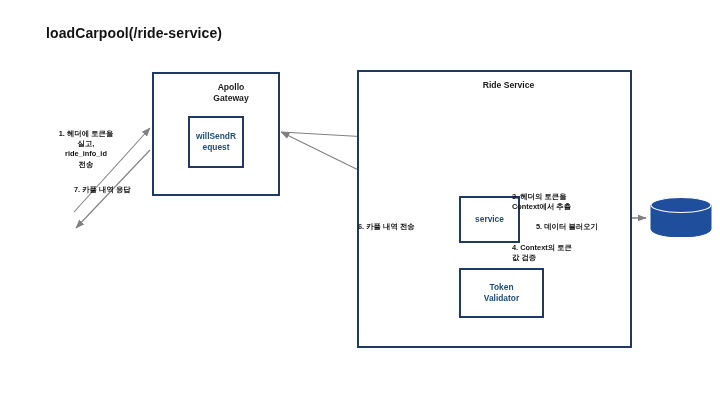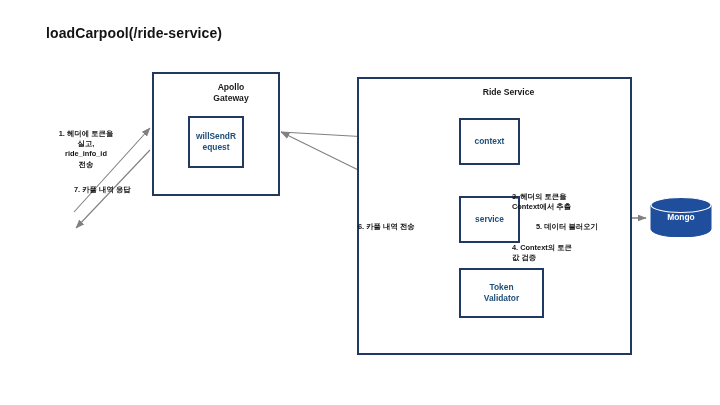--- a/index.html
+++ b/index.html
@@ -43,21 +43,21 @@
     align-items:flex-start;
     justify-content:center;
     padding-top:8px;
     color:#1a1a1a;
     font-weight:700;
     font-size:8.6px;
   }
   #react-native-box{left:22px;top:190px;width:50px;height:46px;}
   #apollo-gateway-box{left:152px;top:72px;width:128px;height:124px;padding-left:30px;}
   #willsendrequest-box{left:188px;top:116px;width:56px;height:52px;}
-  #ride-service-box{left:357px;top:77px;width:275px;height:278px;padding-left:28px;}
+  #ride-service-box{left:357px;top:70px;width:275px;height:278px;padding-left:28px;}
   #context-box{left:459px;top:118px;width:61px;height:47px;}
   #service-box{left:459px;top:196px;width:61px;height:47px;}
   #token-validator-box{left:459px;top:268px;width:85px;height:50px;}
 
   
   #mongo-shape{
     left:650px;top:197px;width:62px;height:40px;
   }
   #mongo-shape svg{display:block;}
   #mongo-label{
@@ -116,34 +116,32 @@
 
 
   <div class="abs box container-box" id="apollo-gateway-box" style="white-space:pre-line">Apollo
 Gateway</div>
 
   <div class="abs box" id="willsendrequest-box" style="white-space:pre-line">willSendR
 equest</div>
 
   <div class="abs box container-box" id="ride-service-box">Ride Service</div>
 
-  <div class="abs box" id="context-box">context</div>
 
   <div class="abs box" id="service-box">service</div>
 
   <div class="abs box" id="token-validator-box" style="white-space:pre-line">Token
 Validator</div>
 
   <div class="abs" id="mongo-shape">
     <svg width="62" height="40" viewBox="0 0 62 40">
       <path d="M1,8 L1,32 A30,8 0 0 0 61,32 L61,8 Z" fill="#1F4E9C" stroke="#1F4E9C" stroke-width="1"></path>
       <ellipse cx="31" cy="8" rx="30" ry="7.5" fill="#1F4E9C" stroke="#ffffff" stroke-width="1.1"></ellipse>
     </svg>
   </div>
-  <div class="abs" id="mongo-label">Mongo</div>
 
   <div class="abs edge-label" id="label-1">1. 헤더에 토큰을
 실고,
 ride_info_id
 전송</div>
   <div class="abs edge-label" id="label-3">3. 헤더의 토큰을
 Context에서 추출</div>
   <div class="abs edge-label" id="label-4">4. Context의 토큰
 값 검증</div>
   <div class="abs edge-label" id="label-5">5. 데이터 불러오기</div>

